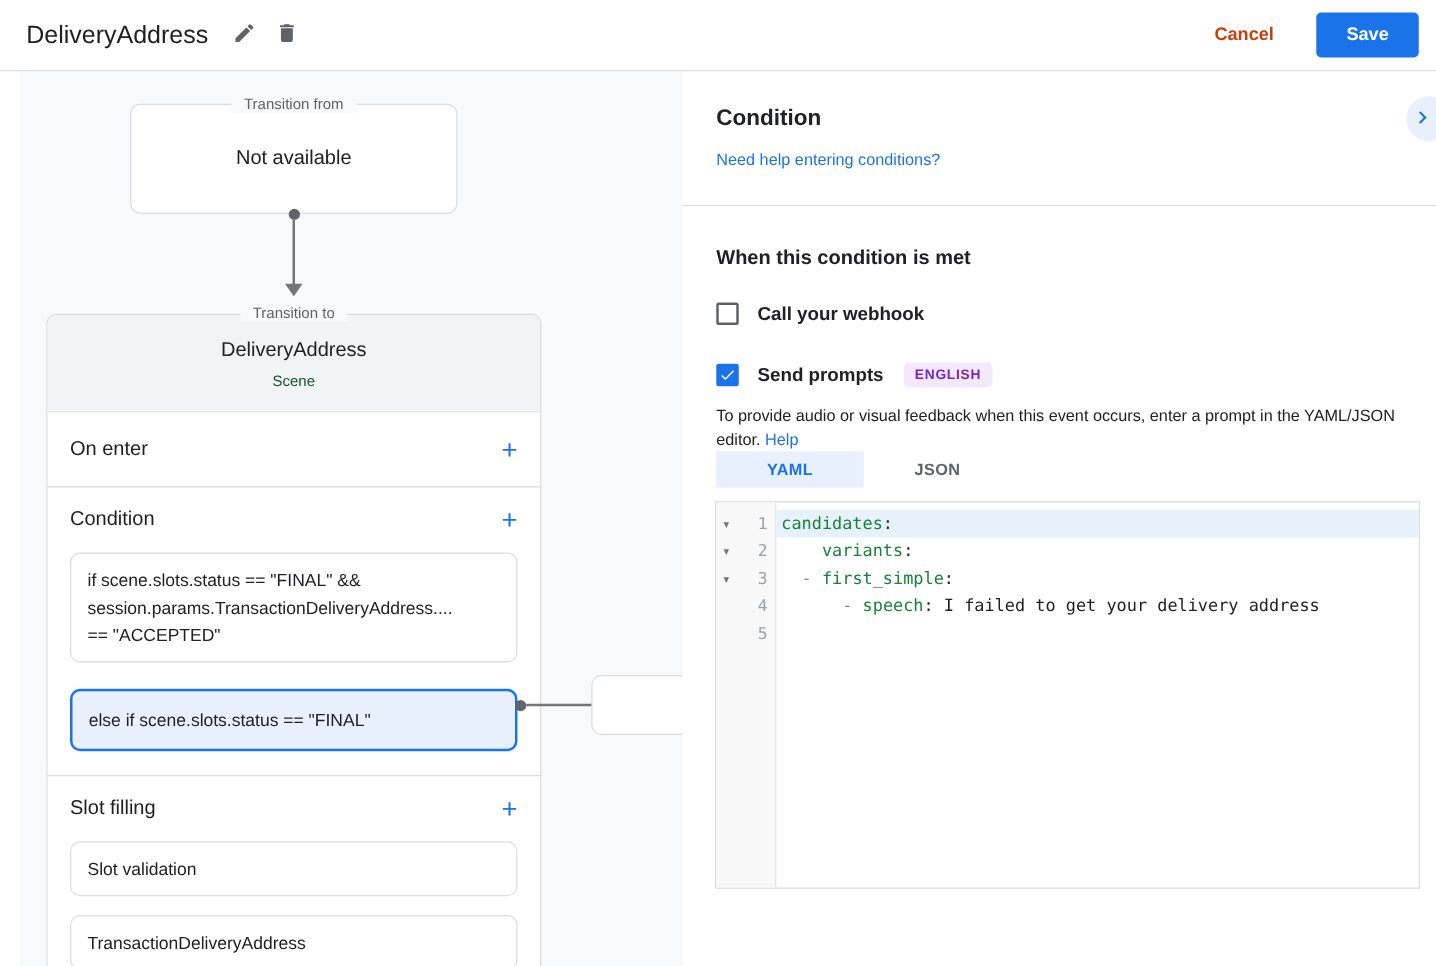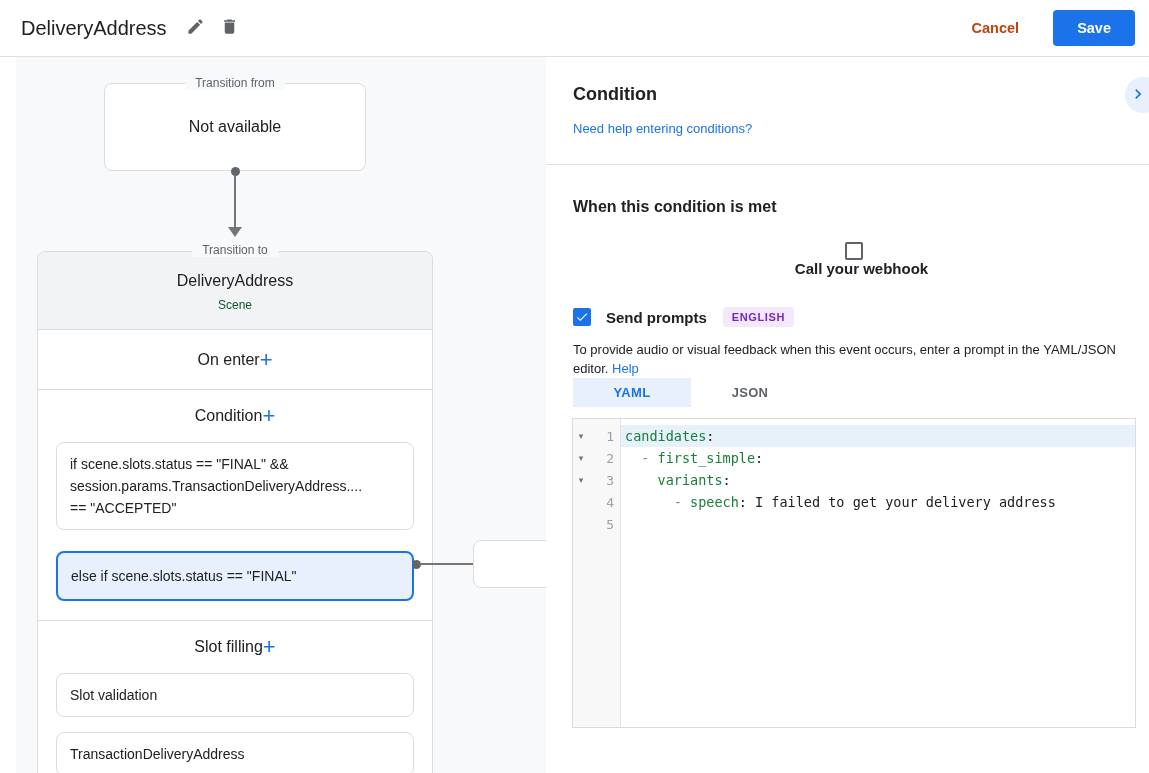--- a/index.html
+++ b/index.html
@@ -43,21 +43,21 @@
 
   .scene-box { position:absolute; left:21px; top:194px; width:396px; height:650px;
     background:#fff; border:1px solid #dadce0; border-radius:8px; }
   .scene-box .legend { top:-9px; }
   .scene-header { background:#f1f3f4; border-bottom:1px solid #dadce0; border-radius:8px 8px 0 0;
     height:78px; text-align:center; padding-top:20px; }
   .scene-name { font-size:16px; color:#202124; }
   .scene-type { font-size:12px; color:#14532d; margin-top:8px; }
 
   .sect { border-bottom:1px solid #dadce0; }
-  .sect-row { display:flex; align-items:center; justify-content:center; padding:0 18px; }
+  .sect-row { display:flex; align-items:center; justify-content:space-between; padding:0 18px; }
   .sect-label { font-size:16px; color:#202124; }
   .plus { color:#1a73e8; font-size:22px; font-weight:400; line-height:1; cursor:pointer; }
   .on-enter { height:60px; }
   .sect-head { height:52px; }
   .cond-sect { padding-bottom:19px; }
   .card { margin:0 18px; background:#fff; border:1px solid #dadce0; border-radius:8px;
     font-size:14px; color:#202124; padding:10px 13px; line-height:22px; white-space:pre-line; }
   .card.selected { background:#e8f0fe; border:2px solid #1a73e8; padding:12px 13px; margin-top:21px;
     white-space:nowrap; overflow:hidden; }
   .slot-sect { padding-bottom:18px; border-bottom:none; }
@@ -79,21 +79,21 @@
   .cond-prefix { width:59px; background:#f1f3f4; border-right:1px solid #dadce0; display:flex;
     align-items:center; justify-content:center; font-size:15px; color:#202124; }
   .cond-value { flex:1; display:flex; align-items:center; padding-left:13px; font-size:15px; color:#202124; }
 
   .link { color:#1a73e8; font-size:13px; text-decoration:none; cursor:pointer; }
   .help-row { margin-top:12px; }
   .divider { border:none; border-top:1px solid #e0e0e0; margin:27px -14px 0 -27px; }
 
   .section-title { margin-top:30px; font-size:16px; line-height:24px; color:#202124; }
   .chk-row { display:flex; align-items:center; }
-  .chk-row.webhook { margin-top:23px;flex-direction:column; }
+  .chk-row.webhook { margin-top:23px; }
   .chk-row.prompts { margin-top:30px; }
   .checkbox { width:18px; height:18px; border:2px solid #5f6368; border-radius:2px; background:#fff;
     flex:0 0 auto; cursor:pointer; display:flex; align-items:center; justify-content:center; }
   .checkbox.checked { background:#1a73e8; border-color:#1a73e8; }
   .checkbox svg { width:14px; height:14px; fill:#fff; display:none; }
   .checkbox.checked svg { display:block; }
   .chk-label { margin-left:15px; font-size:15px; font-weight:700; color:#202124; }
   .badge { margin-left:16px; background:#f3e8fd; color:#7627bb; font-size:11px; font-weight:700;
     letter-spacing:.6px; padding:4px 9px; border-radius:4px; }
 
@@ -255,20 +255,20 @@
             <span class="fold"></span>
             <span class="lnum">4</span>
           </div>
           <div class="gutter-row">
             <span class="fold"></span>
             <span class="lnum">5</span>
           </div>
         </div>
       <div class="code">
           <div class="code-row active"><span class="tok-key">candidates</span><span class="tok-plain">:</span></div>
+          <div class="code-row"><span class="tok-plain">    </span><span class="tok-key">variants</span><span class="tok-plain">:</span></div>
           <div class="code-row"><span class="tok-plain">  </span><span class="tok-dash">- </span><span class="tok-key">first_simple</span><span class="tok-plain">:</span></div>
-          <div class="code-row"><span class="tok-plain">    </span><span class="tok-key">variants</span><span class="tok-plain">:</span></div>
           <div class="code-row"><span class="tok-plain">      </span><span class="tok-dash">- </span><span class="tok-key">speech</span><span class="tok-plain">:</span><span class="tok-plain"> I failed to get your delivery address</span></div>
           <div class="code-row"></div>
         </div>
     </div>
   </aside>
 </div>
 
 </body></html>

